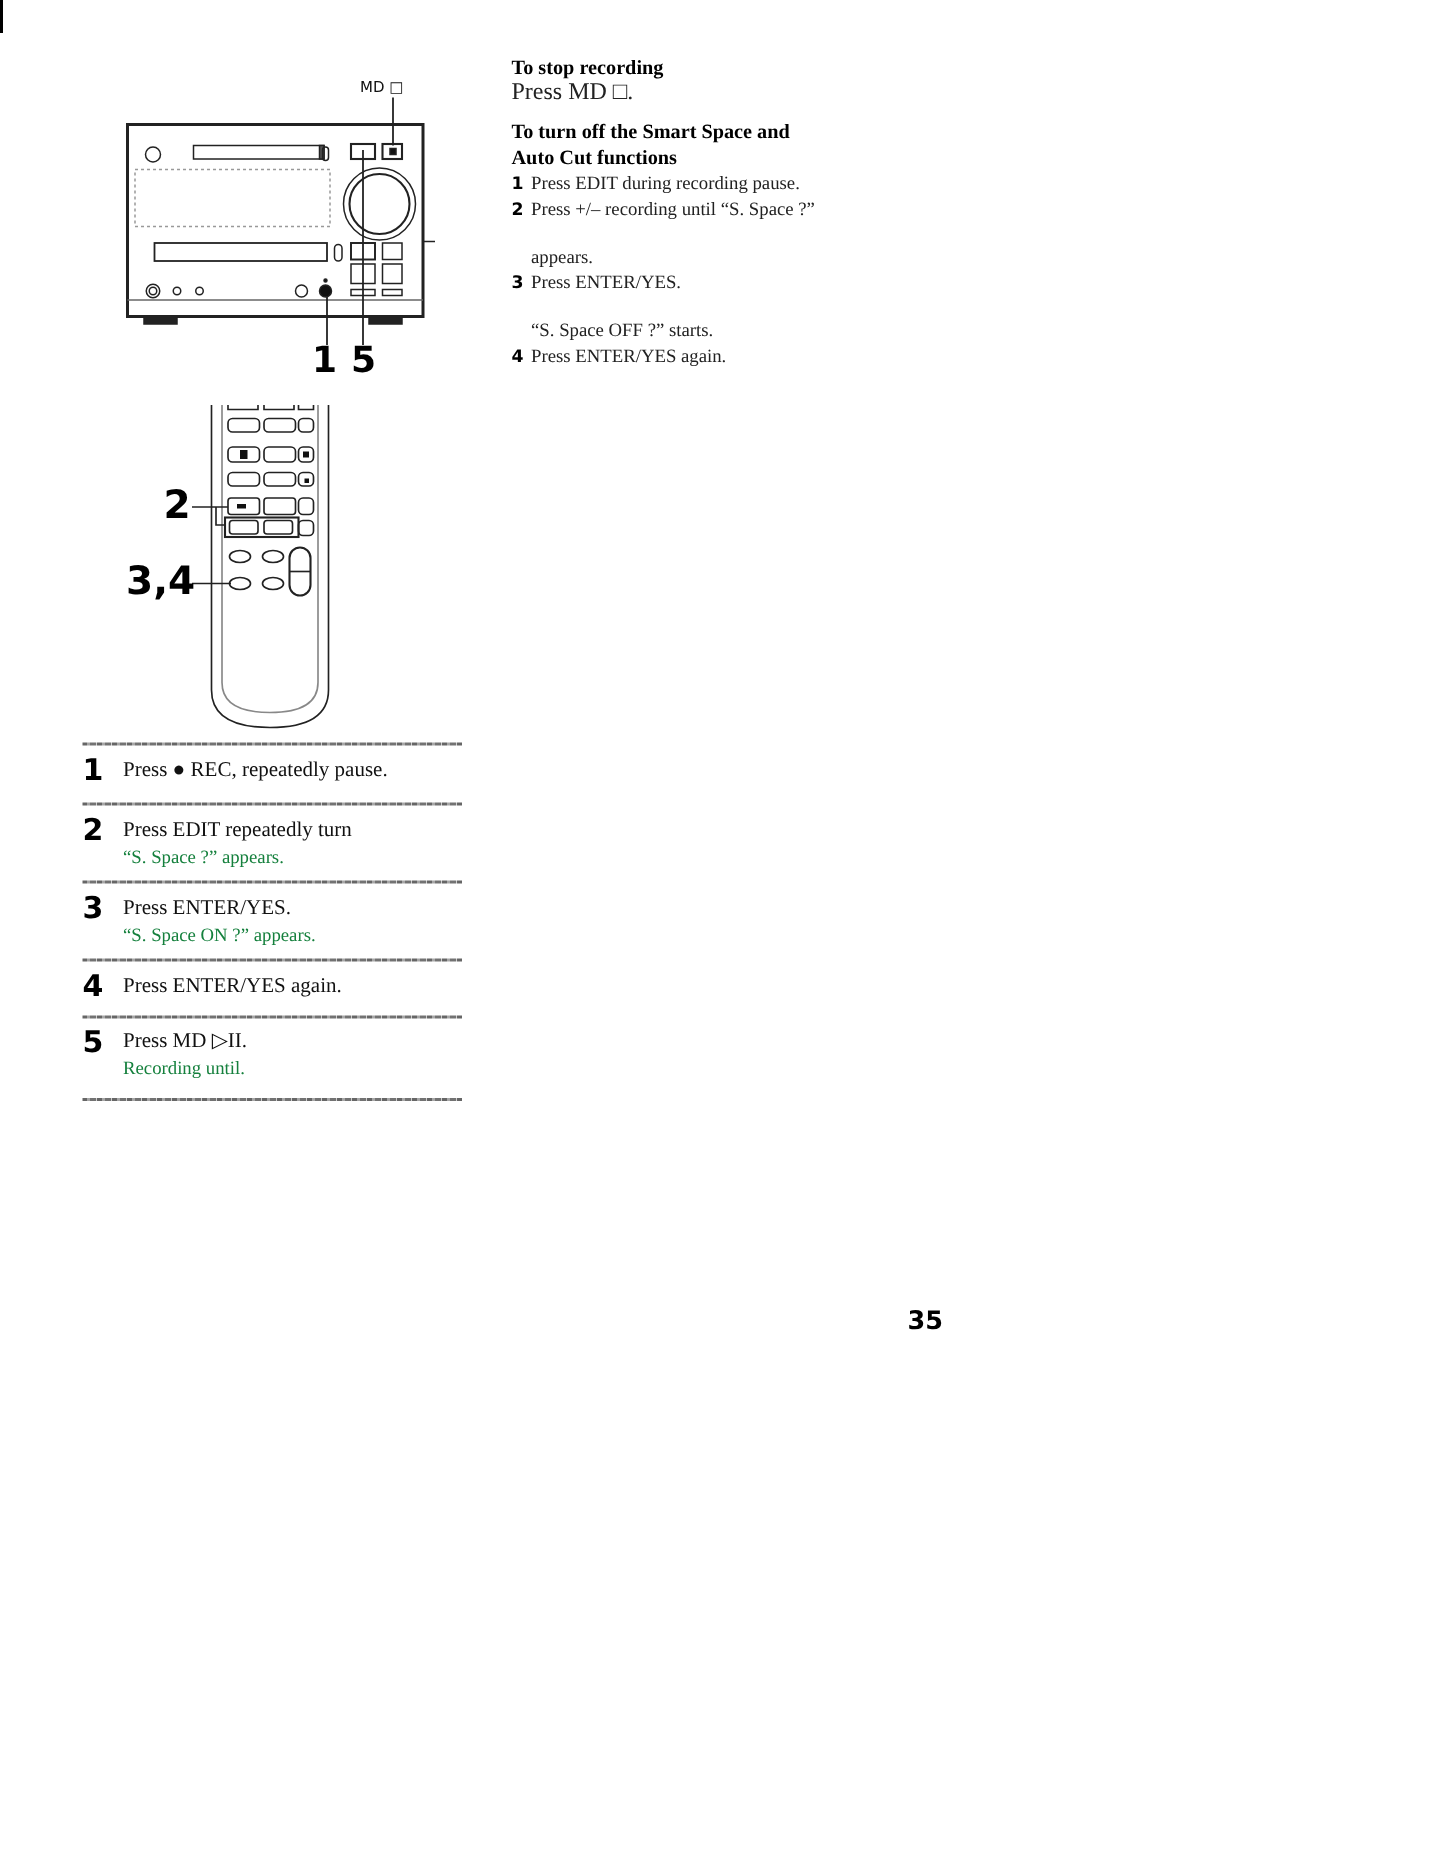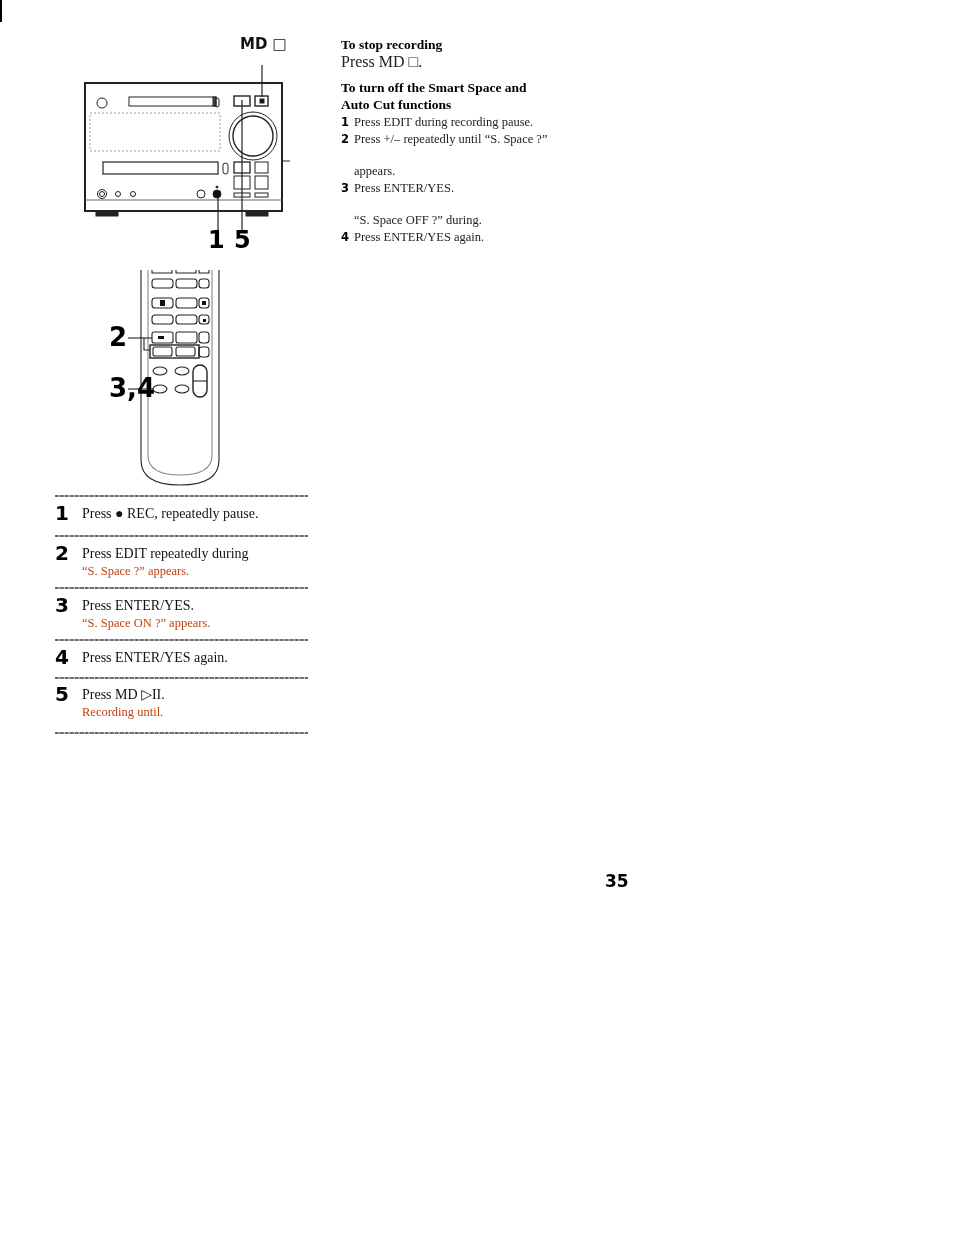--- a/index.html
+++ b/index.html
@@ -17,28 +17,28 @@
                      font-weight:bold; font-size:11.5px; color:#000; }
   .steps-r li .sub { display:block;margin-top:15px; }
 
   
   .proc { position:absolute; left:55px; top:495px; width:253px; }
   .rule { height:2px; background:repeating-linear-gradient(90deg,#333 0 3px,#888 3px 5px,#444 5px 9px,#bbb 9px 10px); opacity:.75; }
   .step { position:relative; padding-left:27px; }
   .step .n { position:absolute; left:0; font-family:"DejaVu Sans", sans-serif; font-weight:bold;
              font-size:20px; line-height:20px; color:#000; }
   .step .main { font-size:14px; line-height:18px; color:#111; }
-  .step .sub { font-size:12.5px; line-height:16px; color:#c2410c; }
+  .step .sub { font-size:12.5px; line-height:16px; color:#15803d; }
 
   .page-num { position:absolute; left:605px; top:871px; font-family:"DejaVu Sans", sans-serif;
               font-weight:bold; font-size:17px; color:#000;text-align:right; }
 
   .callout { position:absolute; font-family:"DejaVu Sans", sans-serif; font-weight:bold; color:#000; }
-  .md-label { position:absolute; left:240px; top:35px; font-family:"DejaVu Sans", sans-serif;
-              font-size:15px; color:#111;font-weight:bold; }
+  .md-label { position:absolute; left:240px; top:53px; font-family:"DejaVu Sans", sans-serif;
+              font-size:10px; color:#111; }
   svg { position:absolute; overflow:visible; }
 </style>
 </head>
 <body>
 
 <div class="edge-mark"></div>
 
 <div class="md-label">MD □</div>
 
 <svg width="954" height="300" style="left:0;top:0;">
@@ -122,59 +122,59 @@
     <line x1="128" y1="389" x2="154" y2="389"></line>
   </g>
   <g fill="#111">
     <rect x="158" y="336" width="6" height="3"></rect>
     <rect x="160" y="300" width="5" height="6"></rect>
     <rect x="203" y="319" width="3" height="3"></rect>
     <rect x="202" y="301" width="4" height="4"></rect>
   </g>
 </svg>
 <div class="callout" style="left:109px;top:322px;font-size:26px;">2</div>
-<div class="callout" style="left:84px;top:373px;font-size:26px;margin-left:25px;">3,4</div>
+<div class="callout" style="left:84px;top:373px;font-size:26px;">3,4</div>
 
 <h3 class="h-bold" style="left:341px;top:36px;">To stop recording</h3>
 <div class="body-txt" style="left:341px;top:54px;">Press MD □.</div>
 
 <h3 class="h-bold" style="left:341px;top:79px;text-align:right;">To turn off the Smart Space and</h3>
 <h3 class="h-bold" style="left:341px;top:96px;">Auto Cut functions</h3>
 
 <ol class="steps-r">
   <li>
     <span class="num">1</span>
     <span>Press EDIT during recording pause.</span>
   </li>
   <li>
     <span class="num">2</span>
-    <span>Press +/– repeatedly until “S. Space ?”</span>
+    <span>Press +/– recording until “S. Space ?”</span>
     <span class="sub">appears.</span>
   </li>
   <li>
     <span class="num">3</span>
     <span>Press ENTER/YES.</span>
-    <span class="sub">“S. Space OFF ?” during.</span>
+    <span class="sub">“S. Space OFF ?” starts.</span>
   </li>
   <li>
     <span class="num">4</span>
     <span>Press ENTER/YES again.</span>
   </li>
 </ol>
 
 <div class="proc">
   <div class="rule"></div>
   <div class="step" style="padding-top:8px;padding-bottom:12px;">
     <span class="n" style="top:6px;">1</span>
     <div class="main"><span>Press </span><span>●</span><span> REC, repeatedly pause.</span></div>
   </div>
   <div class="rule"></div>
   <div class="step" style="padding-top:8px;padding-bottom:8px;">
     <span class="n" style="top:6px;">2</span>
-    <div class="main">Press EDIT repeatedly during</div>
+    <div class="main">Press EDIT repeatedly turn</div>
     <div class="sub">“S. Space ?” appears.</div>
   </div>
   <div class="rule"></div>
   <div class="step" style="padding-top:8px;padding-bottom:8px;">
     <span class="n" style="top:6px;">3</span>
     <div class="main">Press ENTER/YES.</div>
     <div class="sub">“S. Space ON ?” appears.</div>
   </div>
   <div class="rule"></div>
   <div class="step" style="padding-top:8px;padding-bottom:10px;">

